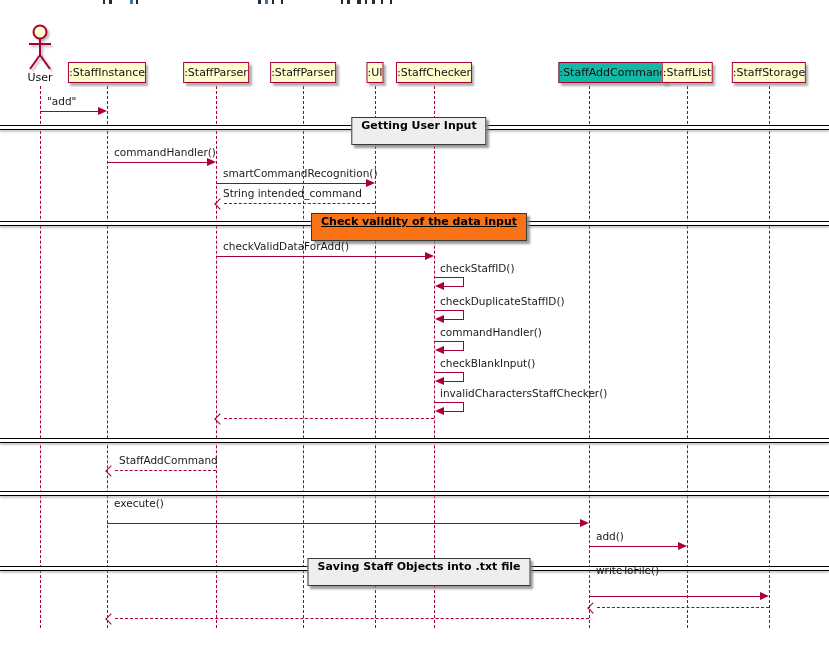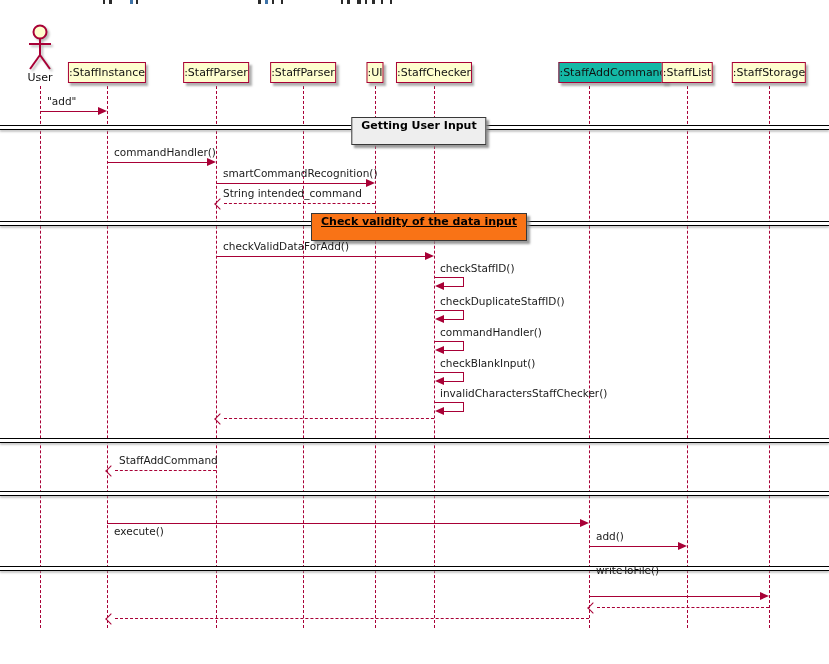--- a/index.html
+++ b/index.html
@@ -57,20 +57,21 @@
     <div class="lifeline" style="left: 588.5px; top: 86px; height: 542px;"></div>
     <div class="lifeline" style="left: 686.5px; top: 86px; height: 542px;"></div>
     <div class="lifeline" style="left: 768.5px; top: 86px; height: 542px;"></div>
     <div class="divline" style="top: 125px;"></div>
     <div class="divlabel" style="left: 419px; top: 117px; background: rgb(238, 238, 238); border-color: rgb(56, 56, 56);">Getting User Input</div>
     <div class="divline" style="top: 221px;"></div>
     <div class="divlabel" style="left: 419px; top: 213px; background: #f97316; border-color: rgb(56, 56, 56); text-decoration: underline;">Check validity of the data input</div>
     <div class="divline" style="top: 438px;"></div>
     <div class="divline" style="top: 491px;"></div>
     <div class="divline" style="top: 566px;"></div>
+    <div class="divlabel" style="left: 419px; top: 558px; background: rgb(238, 238, 238); border-color: rgb(56, 56, 56);">Saving Staff Objects into .txt file</div>
     <div class="actor-wrap" style="left: 26px; top: 24px; width: 28px; height: 47px; filter: drop-shadow(rgb(187, 187, 187) 2px 2px 1px);"><svg width="28" height="47" viewBox="0 0 28 47">
         <circle cx="14" cy="8" r="6.5" fill="#FEFECE" stroke="#A80036" stroke-width="2"></circle>
         <line x1="14" y1="14.5" x2="14" y2="31" stroke="#A80036" stroke-width="2"></line>
         <line x1="3" y1="20" x2="25" y2="20" stroke="#A80036" stroke-width="2"></line>
         <line x1="14" y1="31" x2="4" y2="45" stroke="#A80036" stroke-width="2"></line>
         <line x1="14" y1="31" x2="24" y2="45" stroke="#A80036" stroke-width="2"></line>
       </svg></div>
     <div class="actor-label" style="left: 40px; top: 71px;">User</div>
     <div class="pbox" style="left: 107px; top: 62px; background: rgb(254, 254, 206); border-color: rgb(168, 0, 54);">:StaffInstance</div>
     <div class="pbox" style="left: 216px; top: 62px; background: rgb(254, 254, 206); border-color: rgb(168, 0, 54);">:StaffParser</div>
@@ -120,21 +121,21 @@
     <div class="mline solid" style="left: 443px; top: 411px; width: 20px; border-top-color: rgb(168, 0, 54);"></div>
     <div class="head left" style="left: 435px; top: 407px; border-right-color: rgb(168, 0, 54);"></div>
     <div class="mlabel" style="left: 440px; top: 387px;">invalidCharactersStaffChecker()</div>
     <div class="mline dashed" style="left: 224px; top: 418px; width: 210px; border-top-color: rgb(168, 0, 54);"></div>
     <div class="chev left" style="left: 216px; top: 415px; border-color: rgb(168, 0, 54);"></div>
     <div class="mline dashed" style="left: 115px; top: 470px; width: 101px; border-top-color: rgb(168, 0, 54);"></div>
     <div class="chev left" style="left: 107px; top: 467px; border-color: rgb(168, 0, 54);"></div>
     <div class="mlabel" style="left: 119px; top: 454px;">StaffAddCommand</div>
     <div class="mline solid" style="left: 107px; top: 523px; width: 474px; border-top-color: rgb(168, 0, 54);"></div>
     <div class="head right" style="left: 580px; top: 519px;"></div>
-    <div class="mlabel" style="left: 114px; top: 525px; text-align: right;">execute()</div>
+    <div class="mlabel" style="left: 114px; top: 497px; text-align: right;">execute()</div>
     <div class="mline solid" style="left: 589px; top: 546px; width: 90px; border-top-color: rgb(168, 0, 54);"></div>
     <div class="head right" style="left: 678px; top: 542px;"></div>
     <div class="mlabel" style="left: 596px; top: 530px;">add()</div>
     <div class="mline solid" style="left: 589px; top: 596px; width: 172px; border-top-color: rgb(168, 0, 54);"></div>
     <div class="head right" style="left: 760px; top: 592px;"></div>
     <div class="mlabel" style="left: 596px; top: 564px;">writeToFile()</div>
     <div class="mline dashed" style="left: 597px; top: 607px; width: 172px; border-top-color: rgb(168, 0, 54);"></div>
     <div class="chev left" style="left: 589px; top: 604px; border-color: rgb(168, 0, 54);"></div>
     <div class="mline dashed" style="left: 115px; top: 618px; width: 474px; border-top-color: rgb(168, 0, 54);"></div>
     <div class="chev left" style="left: 107px; top: 615px; border-color: rgb(168, 0, 54);"></div>

